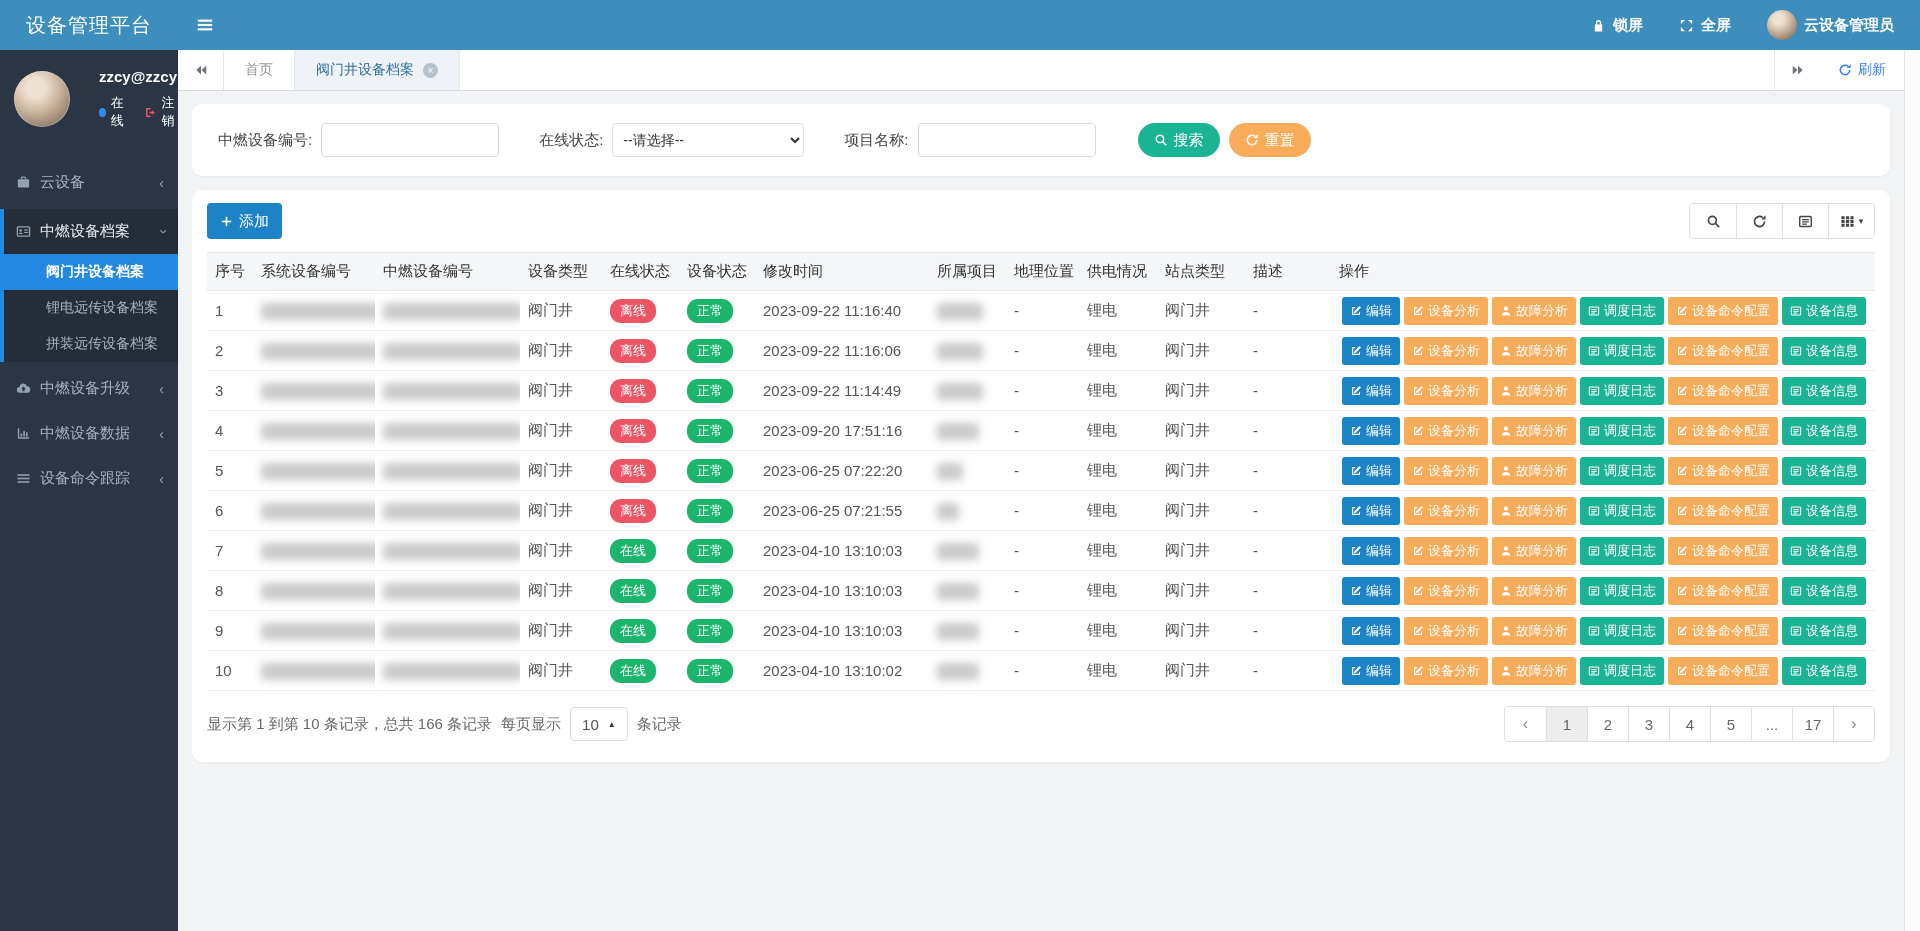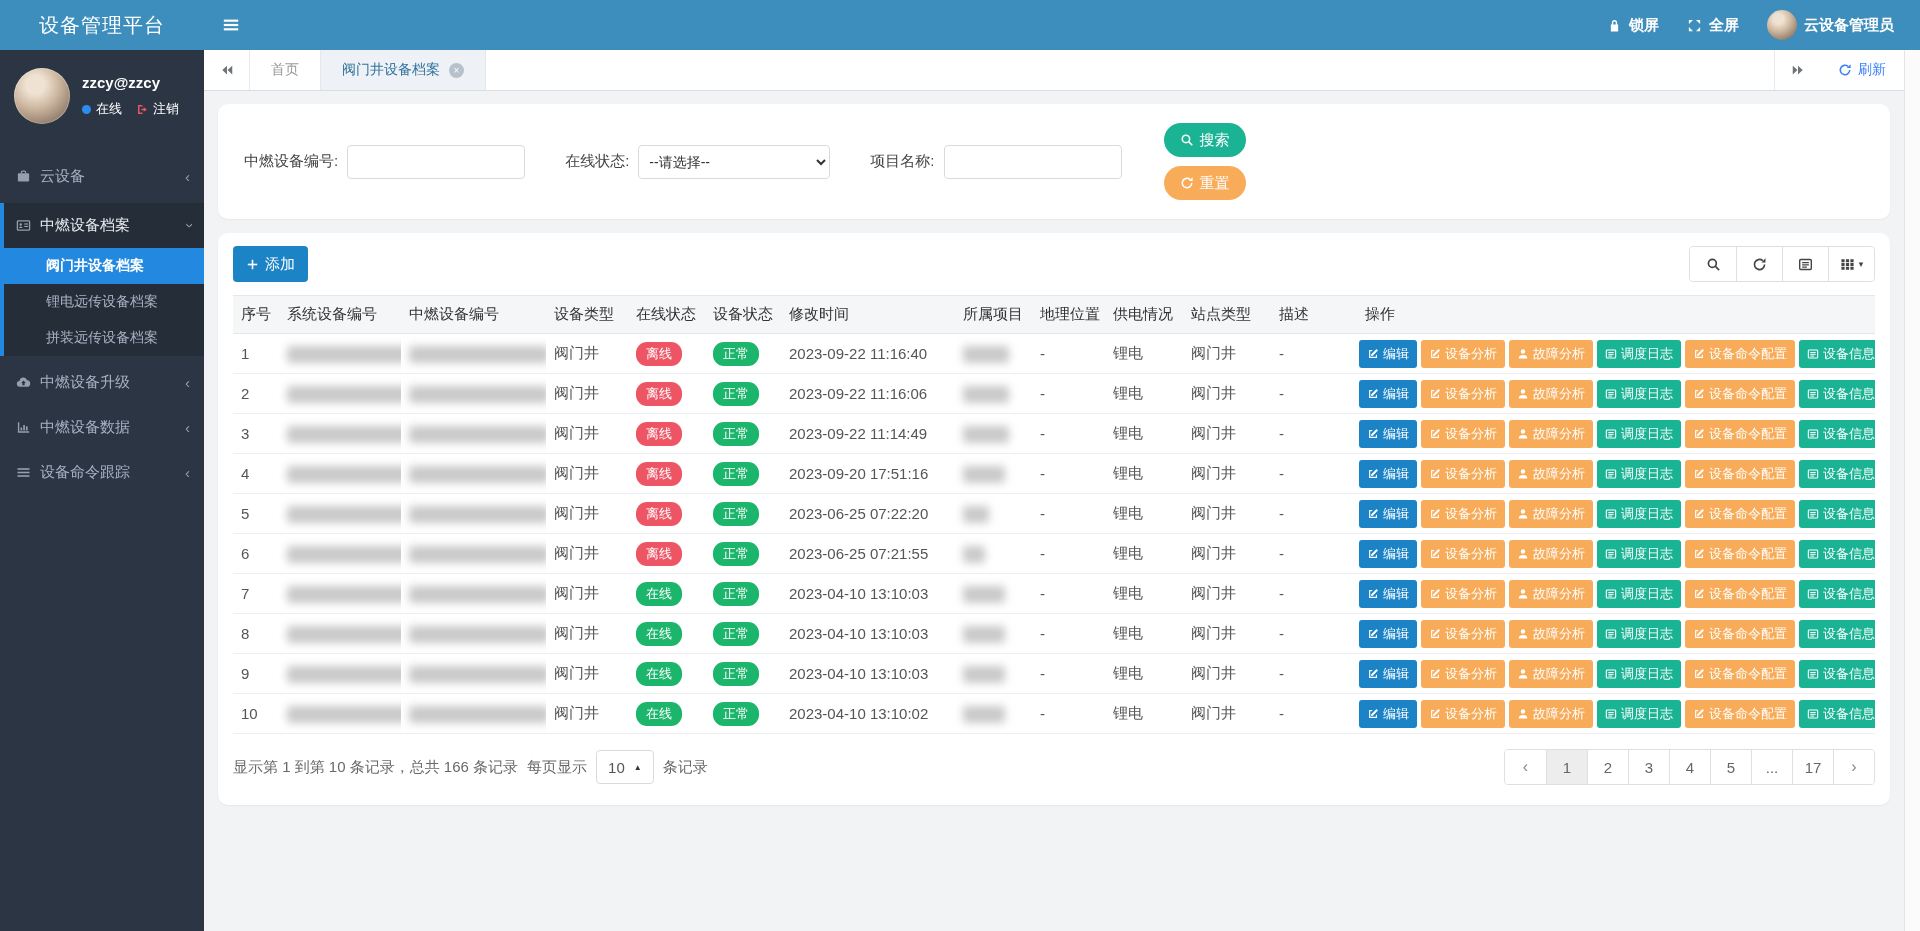--- a/index.html
+++ b/index.html
@@ -1,23 +1,23 @@
 <!DOCTYPE html>
 <html style="--topbar: #3d8ebd; --sidebar: #2b3543; --submenu: #242d38; --activeblue: #2389e0; --btnblue: #1c84c6; --teal: #1ab394; --orange: #f8ac59; --red: #ed5565; --green: #1cb56c;"><head>
 <meta charset="utf-8">
 <style>
   * { box-sizing: border-box; margin: 0; padding: 0; }
   html,body { width:1920px; height:931px; overflow:hidden; }
   body { font-family:"Liberation Sans","DejaVu Sans",sans-serif; background:#f2f3f5; }
   .page { display:flex; width:100%; height:100%; }
 
   
-  .sidebar { width:204px; flex-shrink:0; background:var(--sidebar); color:#a7b1c2; display:flex; flex-direction:column; }
+  .sidebar { width:178px; flex-shrink:0; background:var(--sidebar); color:#a7b1c2; display:flex; flex-direction:column; }
   .brand { height:50px; background:var(--topbar); color:#fff; display:flex; align-items:center; justify-content:center; font-size:20px; letter-spacing:1px; }
-  .user-panel { display:flex; gap:12px; padding:18px 12px 24px 14px; align-items:center; }
+  .user-panel { display:flex; gap:29px; padding:18px 12px 24px 14px; align-items:center; }
   .avatar { width:56px; height:56px; border-radius:50%; flex-shrink:0;
             background: radial-gradient(circle at 38% 30%, #efe2d2 0 18%, #cdb7a0 45%, #8d7a68 80%, #5f5144); box-shadow: inset 0 0 0 1px rgba(255,255,255,.25); }
   .uname { color:#fff; font-weight:bold; font-size:15px; margin-bottom:9px; }
   .user-status { display:flex; align-items:center; gap:5px; font-size:13px; color:#fff; }
   .dot { width:9px; height:9px; border-radius:50%; background:#2d8cf0; display:inline-block; }
   .user-status .ic { color:#ed5565; font-size:13px; }
   .logout { display:flex; align-items:center; gap:4px; margin-left:9px; cursor:pointer; }
   .menu { margin-top:6px; }
   .menu-item { height:45px; display:flex; align-items:center; padding:0 14px 0 16px; gap:9px; font-size:15px; cursor:pointer; }
   .menu-item .ic { font-size:15px; color:#94a0ad; }
@@ -28,21 +28,21 @@
   .menu-child { height:36px; display:flex; align-items:center; padding-left:42px; font-size:14px; color:#a7b1c2; cursor:pointer; }
   .menu-child.active { background:var(--activeblue); color:#fff; font-weight:bold; }
 
   
   .main { flex:1; min-width:0; display:flex; flex-direction:column; position:relative; }
   .rail { position:absolute; top:50px; right:0; bottom:0; width:16px; background:#fbfbfb; border-left:1px solid #e2e5e9; }
   .body-wrap { flex:1; display:flex; flex-direction:column; margin-right:16px; min-height:0; }
 
   .topbar { height:50px; flex-shrink:0; background:var(--topbar); color:#fff; display:flex; align-items:center; padding:0 26px 0 18px; }
   .hamburger { font-size:18px; cursor:pointer; display:flex; }
-  .topbar-right { margin-left:auto; display:flex; align-items:center; gap:28px; font-size:15px; font-weight:bold; }
+  .topbar-right { margin-left:auto; display:flex; align-items:center; gap:36px; font-size:15px; font-weight:bold; }
   .topbar-item { display:flex; align-items:center; gap:7px; cursor:pointer; }
   .topbar-item .ic { font-size:15px; }
   .avatar-sm { width:30px; height:30px; border-radius:50%;
                background: radial-gradient(circle at 38% 30%, #efe2d2 0 18%, #cdb7a0 45%, #8d7a68 80%, #5f5144); }
 
   .tabbar { height:41px; flex-shrink:0; background:#fff; border-bottom:1px solid #d9dde2; display:flex; align-items:stretch; font-size:14px; }
   .tab-nav { width:46px; display:flex; align-items:center; justify-content:center; color:#6e7479; border-right:1px solid #e6e9ec; cursor:pointer; }
   .tab-nav.right { border-right:none; border-left:1px solid #e6e9ec; }
   .tab-nav .ic { font-size:14px; }
   .tab { display:flex; align-items:center; gap:9px; padding:0 21px; border-right:1px solid #e6e9ec; color:#999; cursor:pointer; }
@@ -51,21 +51,21 @@
   .tab-spacer { flex:1; }
   .tab-refresh { display:flex; align-items:center; gap:6px; color:#3b82f6; padding:0 18px; cursor:pointer; }
 
   .content { flex:1; padding:13px 14px; overflow:hidden; }
   .card { background:#fff; border-radius:10px; box-shadow:0 1px 2px rgba(0,0,0,.05); }
 
   .search-card { display:flex; align-items:center; gap:40px; padding:19px 22px 19px 26px; margin-bottom:14px; }
   .sfield { display:flex; align-items:center; gap:9px; font-size:15px; color:#444; white-space:nowrap; }
   .sfield input { width:178px; height:34px; border:1px solid #d7dbe0; border-radius:4px; padding:0 9px; font-size:14px; font-family:inherit; }
   .sfield select { width:192px; height:34px; border:1px solid #d7dbe0; border-radius:4px; padding:0 6px; font-size:14px; color:#333; font-family:inherit; background:#fff; }
-  .search-btns { display:flex; gap:9px; margin-left:2px;flex-direction:column; }
+  .search-btns { display:flex; gap:9px; margin-left:2px; }
   .pill-btn { display:flex; align-items:center; gap:6px; height:34px; padding:0 16px; border:none; border-radius:17px; color:#fff; font-size:15px; font-family:inherit; cursor:pointer; }
   .pill-btn .ic { font-size:14px; }
   .pill-btn.teal { background:var(--teal); }
   .pill-btn.orange { background:var(--orange); }
 
   .table-card { padding:13px 15px 20px; }
   .table-top { display:flex; align-items:center; margin-bottom:13px; }
   .btn-add { display:flex; align-items:center; gap:6px; height:36px; padding:0 13px; background:var(--btnblue); color:#fff; border:none; border-radius:4px; font-size:15px; font-family:inherit; cursor:pointer; }
   .btn-add .ic { font-size:13px; }
   .tool-group { margin-left:auto; display:flex; border:1px solid #dcdfe3; border-radius:4px; overflow:hidden; }

